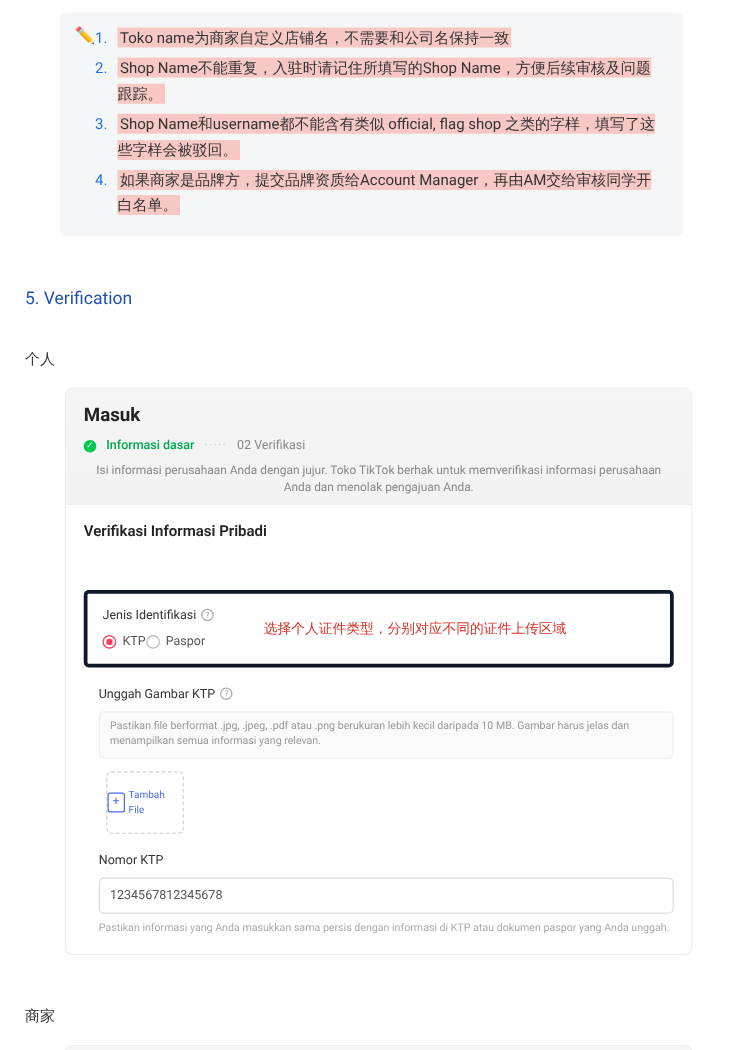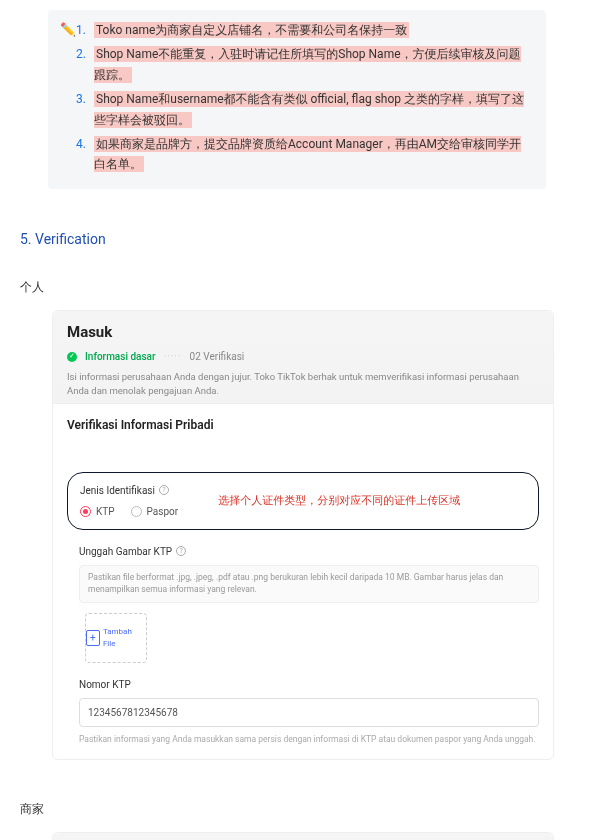--- a/index.html
+++ b/index.html
@@ -88,40 +88,41 @@
       justify-content: center;
       color: #fff;
       font-size: 7px;
     }
     .step1 { color: #00a84f; font-weight: 500; }
     .dots { color: #ccc; letter-spacing: 1px; }
     .screenshot .desc {
       font-size: 9.5px;
       color: #888;
       line-height: 1.4;
+      text-align: center;
     }
     .screenshot .body { padding: 12px 14px 14px 14px; }
     .subheading { font-size: 12px; font-weight: 600; color: #222; margin-bottom: 8px; }
     .idbox {
-      border: 1px solid #0f172a;
-      border-radius: 16px;
+      border: 3px solid #0f172a;
+      border-radius: 4px;
       padding: 10px 12px;
       display: flex;
       align-items: center;
       gap: 40px;
       margin-bottom: 14px;
       margin-top: 38px;
     }
     .field-label { font-size: 10px; color: #333; margin-bottom: 6px; display: flex; align-items: center; gap: 4px; }
     .q {
       width: 10px; height: 10px; border-radius: 50%;
       border: 1px solid #aaa; color: #aaa;
       font-size: 7px; display: inline-flex; align-items: center; justify-content: center;
     }
-    .radios { display: flex; gap: 16px; align-items: center; font-size: 10px; }
+    .radios { display: flex; align-items: center; font-size: 10px; }
     .radio { display: flex; align-items: center; gap: 5px; }
     .rb { width: 11px; height: 11px; border-radius: 50%; border: 1px solid #bbb; position: relative; }
     .rb.sel { border-color: #ff3b5c; }
     .rb.sel::after { content:""; position:absolute; inset:2px; background:#ff3b5c; border-radius:50%; }
     .red-text { color: #d93025; font-size: 11px; text-align: right; }
     .upload-section { padding-left: 12px; }
     .hint-box {
       background: #fafafa;
       border: 1px solid #eee;
       border-radius: 4px;

